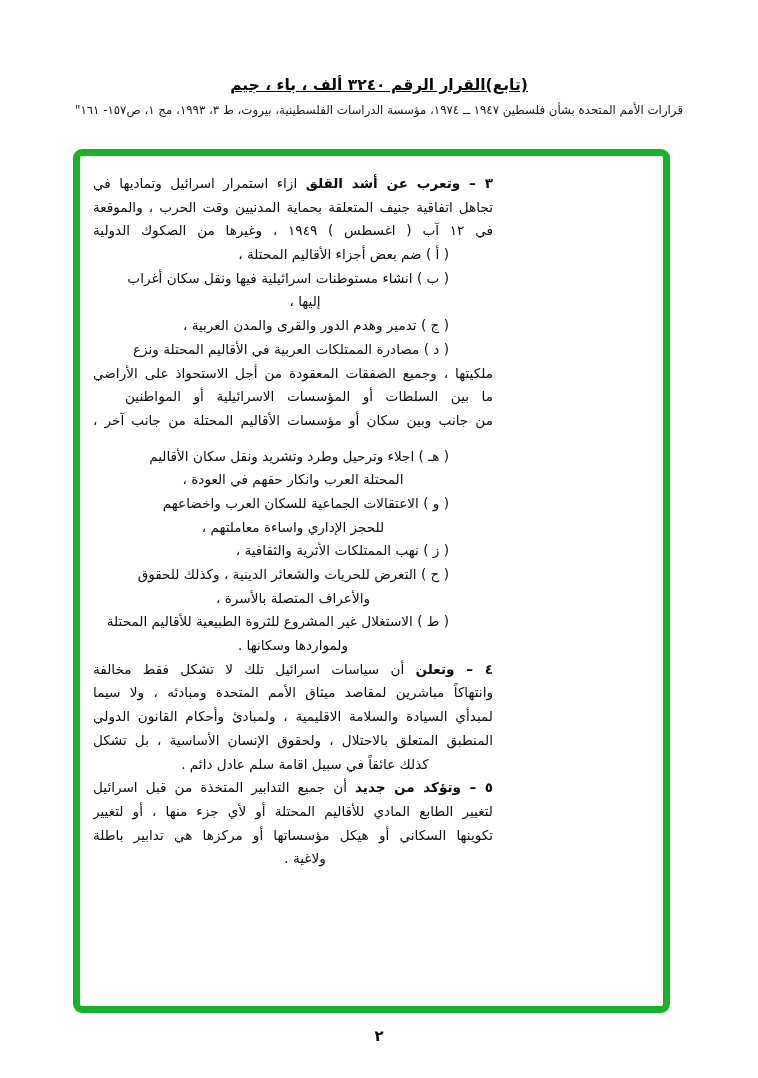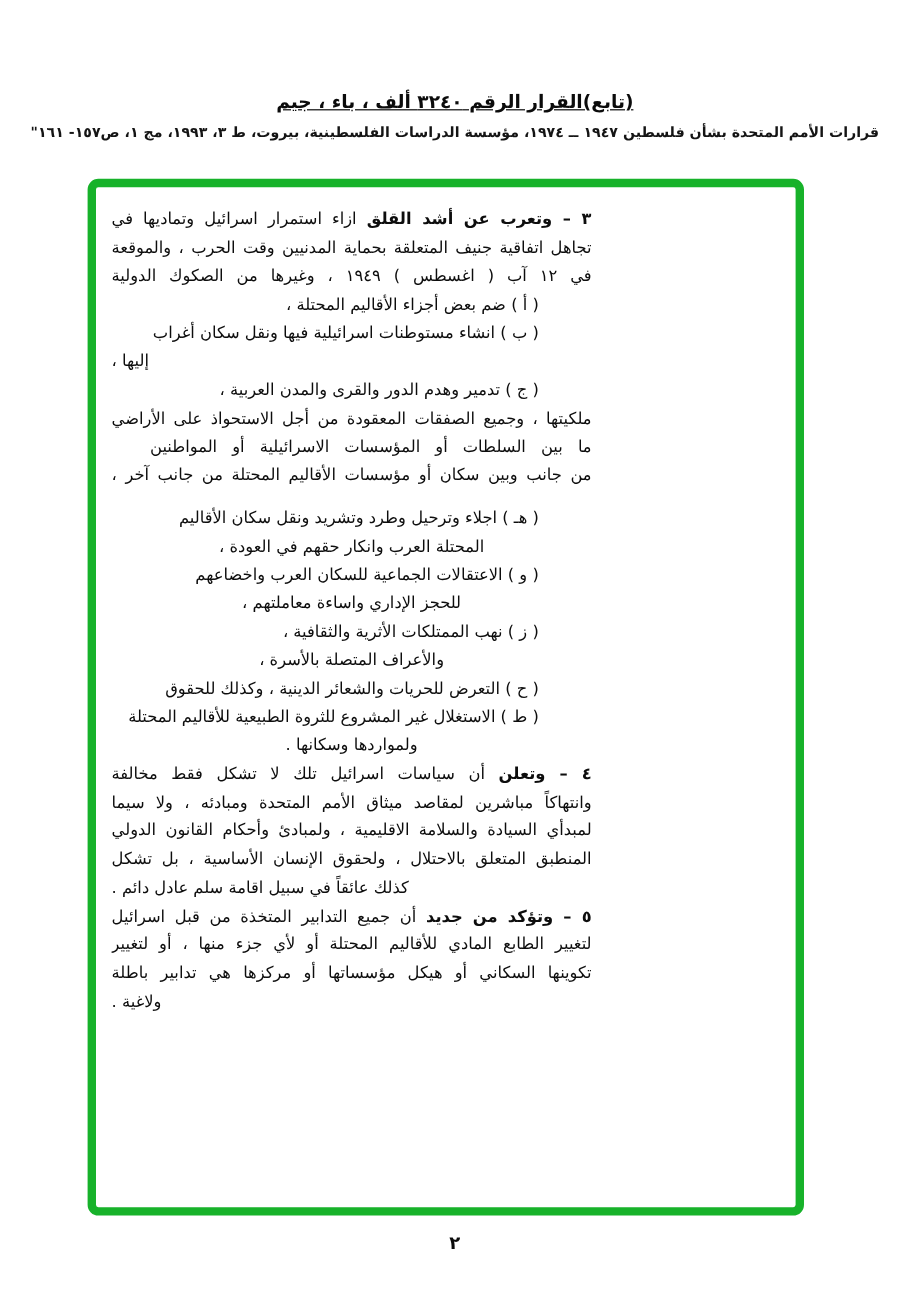--- a/index.html
+++ b/index.html
@@ -15,21 +15,21 @@
   .title{
     position:absolute;top:76px;left:0;width:758px;
     text-align:center;direction:rtl;
     font-size:15.5px;font-weight:bold;color:#0b0b0b;
     letter-spacing:0;
     text-decoration:underline;
   }
   .source{
     position:absolute;top:103px;left:0;width:758px;
     text-align:center;direction:rtl;
-    font-size:11.8px;font-weight:bold;color:#141414;
+    font-size:11.8px;font-weight:normal;color:#141414;
   }
   .box{
     position:absolute;left:73px;top:149px;
     width:583px;height:850px;
     border:7px solid #0369a1;
     border-radius:9px;
     background:#ffffff;
   }
   .col{
     position:absolute;left:13px;top:16px;
@@ -40,21 +40,21 @@
     height:23.7px;line-height:23.7px;
     font-size:13.6px;
     overflow:hidden;
     white-space:normal;
     color:#0d0d0d;
   }
   .line b{font-weight:bold;}
   .full{text-align:justify;text-align-last:justify;}
   .right{text-align:right;}
   .sub{text-align:right;padding-right:44px;}
-  .left{text-align:left;}
+  .left{text-align:center;margin-left:24px;}
   .center{text-align:center;}
   .pagenum{
     position:absolute;top:1027px;left:0;width:758px;
     text-align:center;
     font-size:15px;font-weight:bold;color:#0b0b0b;
   }
 </style>
 </head>
 <body style="background: rgb(255, 255, 255);">
 
@@ -66,30 +66,31 @@
 
   <div class="box" style="border-color: rgb(23, 178, 42);">
     <div class="col">
         <div class="line full" style="color: rgb(13, 13, 13);"><b>٣ – وتعرب عن أشد القلق</b><span> ازاء استمرار اسرائيل وتماديها في</span></div>
         <div class="line full" style="color: rgb(13, 13, 13);"><span>تجاهل اتفاقية جنيف المتعلقة بحماية المدنيين وقت الحرب ، والموقعة</span></div>
         <div class="line full" style="color: rgb(13, 13, 13);"><span>في ١٢ آب ( اغسطس ) ١٩٤٩ ، وغيرها من الصكوك الدولية</span></div>
         <div class="line sub" style="color: rgb(13, 13, 13);"><span>( أ ) ضم بعض أجزاء الأقاليم المحتلة ،</span></div>
         <div class="line sub" style="color: rgb(13, 13, 13);"><span>( ب ) انشاء مستوطنات اسرائيلية فيها ونقل سكان أغراب</span></div>
         <div class="line left" style="color: rgb(13, 13, 13);"><span>إليها ،</span></div>
         <div class="line sub" style="color: rgb(13, 13, 13);"><span>( ج ) تدمير وهدم الدور والقرى والمدن العربية ،</span></div>
+        <div class="line sub" style="color: rgb(13, 13, 13);"><span>( د ) مصادرة الممتلكات العربية في الأقاليم المحتلة ونزع</span></div>
         <div class="line full" style="color: rgb(13, 13, 13);"><span>ملكيتها ، وجميع الصفقات المعقودة من أجل الاستحواذ على الأراضي</span></div>
         <div class="line full" style="color: rgb(13, 13, 13); margin-left: 32px;"><span>ما بين السلطات أو المؤسسات الاسرائيلية أو المواطنين الاسرائيليين</span></div>
         <div class="line full" style="color: rgb(13, 13, 13);"><span>من جانب وبين سكان أو مؤسسات الأقاليم المحتلة من جانب آخر ،</span></div>
         <div class="line sub" style="color: rgb(13, 13, 13); margin-top: 12px;"><span>( هـ ) اجلاء وترحيل وطرد وتشريد ونقل سكان الأقاليم</span></div>
         <div class="line center" style="color: rgb(13, 13, 13);"><span>المحتلة العرب وانكار حقهم في العودة ،</span></div>
         <div class="line sub" style="color: rgb(13, 13, 13);"><span>( و ) الاعتقالات الجماعية للسكان العرب واخضاعهم</span></div>
         <div class="line center" style="color: rgb(13, 13, 13);"><span>للحجز الإداري واساءة معاملتهم ،</span></div>
         <div class="line sub" style="color: rgb(13, 13, 13);"><span>( ز ) نهب الممتلكات الأثرية والثقافية ،</span></div>
+        <div class="line sub" style="color: rgb(13, 13, 13);"><span>( ح ) التعرض للحريات والشعائر الدينية ، وكذلك للحقوق</span></div>
         <div class="line center" style="color: rgb(13, 13, 13);"><span>والأعراف المتصلة بالأسرة ،</span></div>
-        <div class="line sub" style="color: rgb(13, 13, 13);"><span>( ح ) التعرض للحريات والشعائر الدينية ، وكذلك للحقوق</span></div>
         <div class="line sub" style="color: rgb(13, 13, 13);"><span>( ط ) الاستغلال غير المشروع للثروة الطبيعية للأقاليم المحتلة</span></div>
         <div class="line center" style="color: rgb(13, 13, 13);"><span>ولمواردها وسكانها .</span></div>
         <div class="line full" style="color: rgb(13, 13, 13);"><b>٤ – وتعلن</b><span> أن سياسات اسرائيل تلك لا تشكل فقط مخالفة</span></div>
         <div class="line full" style="color: rgb(13, 13, 13);"><span>وانتهاكاً مباشرين لمقاصد ميثاق الأمم المتحدة ومبادئه ، ولا سيما</span></div>
         <div class="line full" style="color: rgb(13, 13, 13);"><span>لمبدأي السيادة والسلامة الاقليمية ، ولمبادئ وأحكام القانون الدولي</span></div>
         <div class="line full" style="color: rgb(13, 13, 13);"><span>المنطبق المتعلق بالاحتلال ، ولحقوق الإنسان الأساسية ، بل تشكل</span></div>
         <div class="line left" style="color: rgb(13, 13, 13);"><span>كذلك عائقاً في سبيل اقامة سلم عادل دائم .</span></div>
         <div class="line full" style="color: rgb(13, 13, 13);"><b>٥ – وتؤكد من جديد</b><span> أن جميع التدابير المتخذة من قبل اسرائيل</span></div>
         <div class="line full" style="color: rgb(13, 13, 13);"><span>لتغيير الطابع المادي للأقاليم المحتلة أو لأي جزء منها ، أو لتغيير</span></div>
         <div class="line full" style="color: rgb(13, 13, 13);"><span>تكوينها السكاني أو هيكل مؤسساتها أو مركزها هي تدابير باطلة</span></div>

